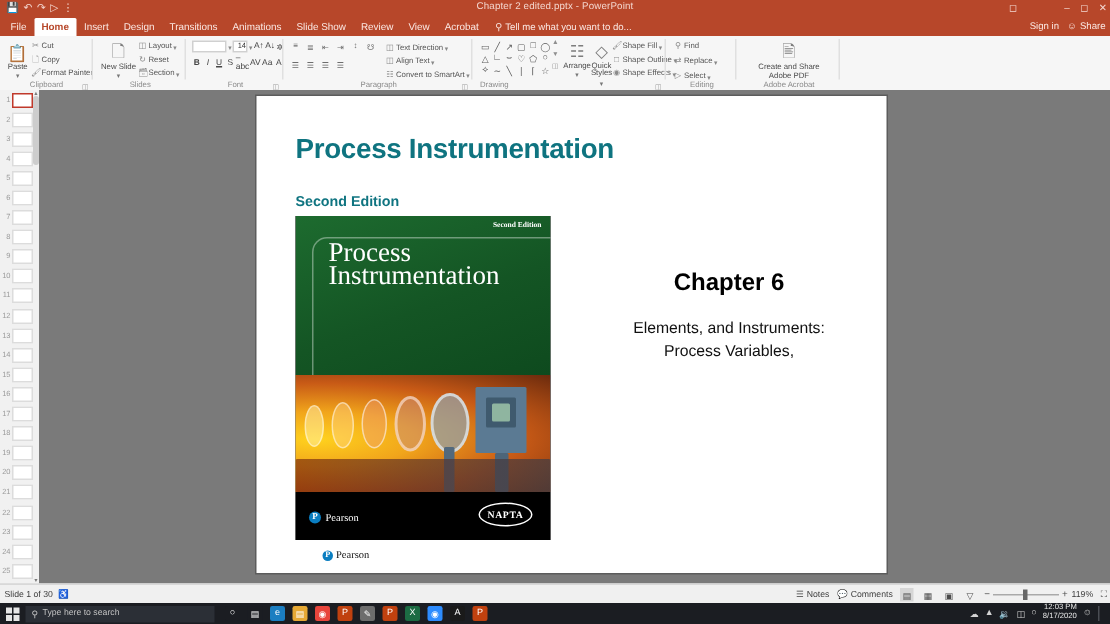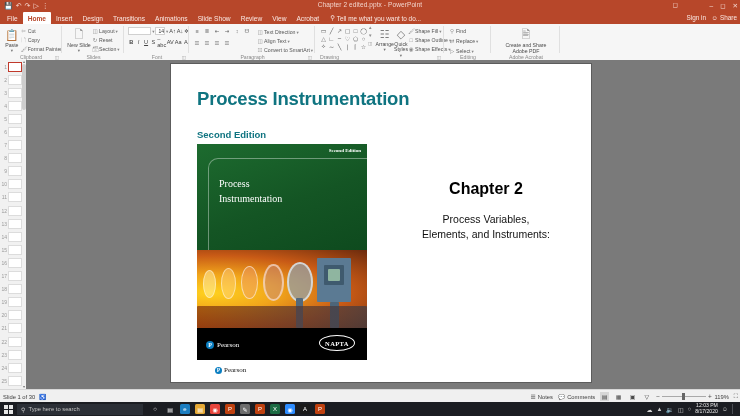--- a/index.html
+++ b/index.html
@@ -65,21 +65,21 @@
   .slide{position:absolute;left:145px;top:4px;width:420px;height:318px;background:#fff;box-shadow:0 0 0 1px #5c5c5c;}
 
   
   .s-title{position:absolute;left:26px;top:24px;font-size:18.5px;font-weight:bold;color:#0f7480;letter-spacing:-.2px;}
   .s-sub{position:absolute;left:26px;top:65px;font-size:9.5px;font-weight:bold;color:#0f7480;}
 
   .cover{position:absolute;left:26px;top:80px;width:170px;height:216px;background:#000;overflow:hidden;}
   .cover .green{position:absolute;left:0;top:0;width:170px;height:106px;background:linear-gradient(160deg,#1d6b2f 0%,#145524 55%,#0e4a1e 100%);}
   .cover .greenline{position:absolute;left:11px;top:14px;width:159px;height:92px;border-top:.7px solid rgba(255,255,255,.38);border-left:.7px solid rgba(255,255,255,.38);border-top-left-radius:10px;}
   .cover .ced{position:absolute;right:6px;top:4px;font-size:5px;font-weight:bold;color:#ffffff;font-family:"Liberation Serif",serif;}
-  .cover .ctitle{position:absolute;left:22px;top:32px;font-size:10px;color:#fff;font-family:"Liberation Serif",serif;line-height:15px;}
+  .cover .ctitle{position:absolute;left:22px;top:17px;font-size:18px;color:#fff;font-family:"Liberation Serif",serif;line-height:15px;}
   .cover .photo{position:absolute;left:0;top:106px;width:170px;height:78px;background:
       radial-gradient(ellipse at 8% 55%,#ffd21e 0%,#f1a51b 30%,#c85a16 62%,#6b2a0d 100%),
       linear-gradient(90deg,#e8a21a 0%,#d2731a 28%,#8d4a2a 52%,#5a6f86 72%,#46617d 100%);
       overflow:hidden;}
   .cover .photo .pipe{position:absolute;top:16px;border-radius:50%;}
   .cover .photo .blk{position:absolute;border-radius:1px;}
   .cover .band{position:absolute;left:0;bottom:0;width:170px;height:32px;background:#000;}
   .cover .pearson{position:absolute;left:9px;bottom:11px;display:flex;align-items:center;gap:3px;}
   .cover .pearson .pmark{width:8px;height:8px;border-radius:50%;background:#0a7ec1;color:#fff;font-size:6px;font-weight:bold;text-align:center;line-height:8px;font-family:"Liberation Serif",serif;}
   .cover .pearson .ptxt{font-size:7px;color:#fff;font-family:"Liberation Serif",serif;}
@@ -538,24 +538,24 @@
             <div class="pearson">
               <div class="pmark">P</div>
               <div class="ptxt">Pearson</div>
             </div>
             <div class="napta">
               <span>NAPTA</span>
             </div>
           </div>
         </div>
 
-        <div class="s-chapter">Chapter 2</div>
+        <div class="s-chapter">Chapter 6</div>
         <div class="s-desc">
+          <div>Elements, and Instruments:</div>
           <div>Process Variables,</div>
-          <div>Elements, and Instruments:</div>
         </div>
 
         <div class="s-pearson">
           <div class="pm">P</div>
           <div class="pt">Pearson</div>
         </div>
 
       </div>
     </div>
   </div>

